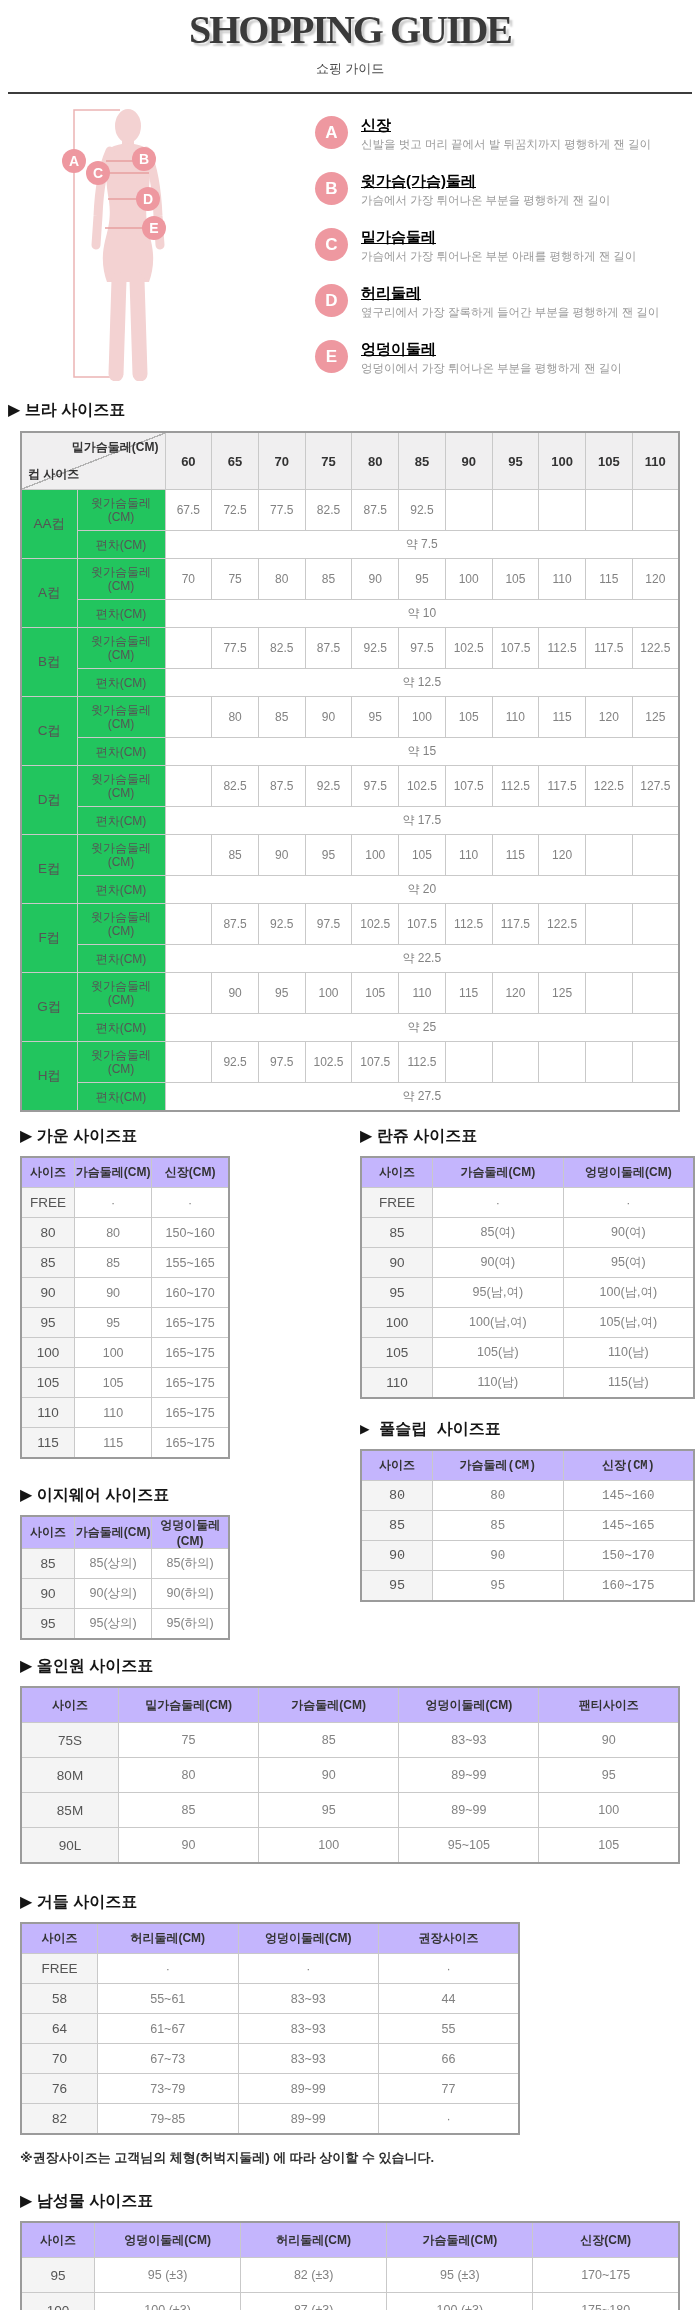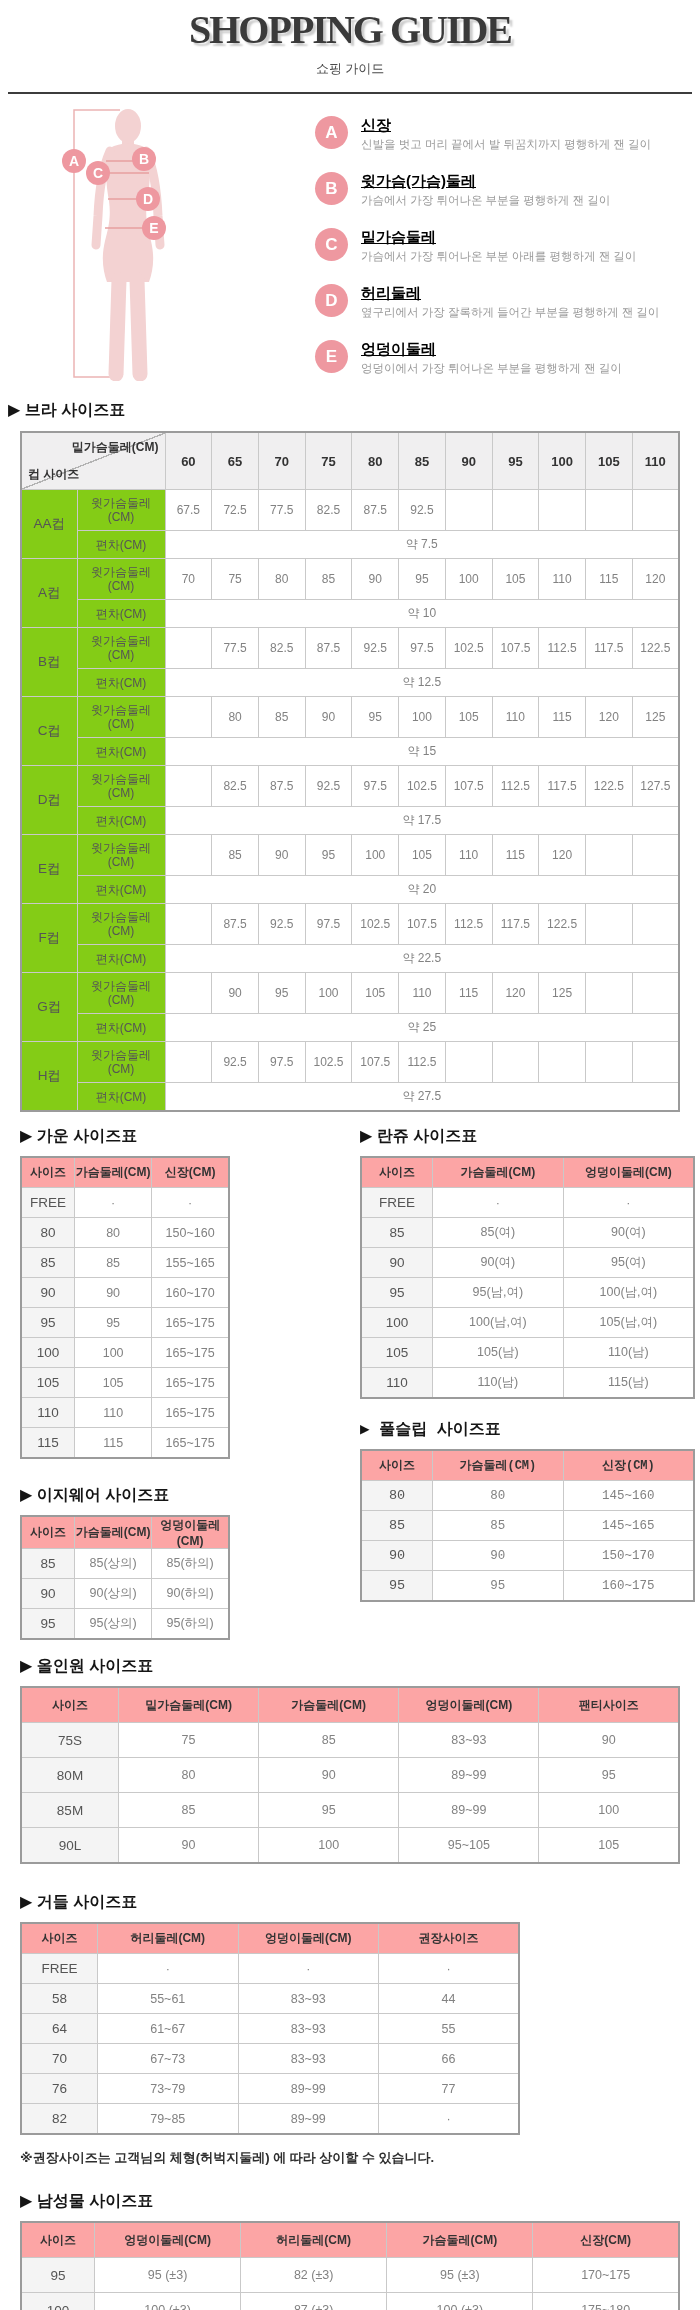--- a/index.html
+++ b/index.html
@@ -24,35 +24,35 @@
   .legend-title{font-size:15px;font-weight:700;color:#000000;line-height:17px;text-decoration:underline;}
   .legend-desc{font-size:11.5px;color:#999;margin-top:4px;white-space:nowrap;}
 
   
   .sec-title{font-size:16px;font-weight:700;color:#151515;padding:0 20px;}
 
   
   table{border-collapse:collapse;table-layout:fixed;}
   .tbl{border:2px solid #9b9b9b;}
   .tbl th,.tbl td{border:1px solid #c9c9c9;text-align:center;padding:0;height:29px;overflow:hidden;}
-  .tbl thead th{background:#fca5a5;color:#333;font-weight:700;font-size:12px;}
+  .tbl thead th{background:#c4b5fd;color:#333;font-weight:700;font-size:12px;}
   .tbl tbody th{background:#f4f4f4;color:#555;font-weight:400;font-size:13.5px;}
   .tbl tbody td{color:#828282;font-size:12.5px;font-weight:400;}
   .tall th,.tall td{height:34px;}
 
   
   .bra-wrap{padding:0 20px;margin-top:10px;}
   .bra{width:660px;border:2px solid #9b9b9b;}
   .bra th,.bra td{border:1px solid #c9c9c9;text-align:center;padding:0;}
   .bra thead th{background:#f0eff0;height:56px;font-size:13px;color:#333;font-weight:700;}
   .bra .corner{position:relative;background-image:linear-gradient(to bottom right,
       transparent calc(50% - 0.7px),#b3b3b3 calc(50% - 0.7px),#b3b3b3 calc(50% + 0.7px),transparent calc(50% + 0.7px));}
   .corner-top{position:absolute;top:6px;right:6px;font-size:12px;color:#333;font-weight:700;}
   .corner-bottom{position:absolute;bottom:6px;left:6px;font-size:12px;color:#333;font-weight:700;}
-  .bra tbody th{background:#84cc16;font-weight:400;color:#555;}
+  .bra tbody th{background:#22c55e;font-weight:400;color:#555;}
   .bra .cupname{font-size:13.5px;}
   .bra .rowlabel{font-size:12px;line-height:14px;padding:0 4px;}
   .bra tbody tr.uprow th,.bra tbody tr.uprow td{height:40px;}
   .bra tbody tr.devrow th,.bra tbody tr.devrow td{height:27px;}
   .bra tbody td{color:#828282;font-size:12px;}
 
   
   .mid{display:flex;margin-top:14px;padding:0 20px;}
   .mid .sec-title{padding:0;}
   .col-left{width:210px;flex:none;}

